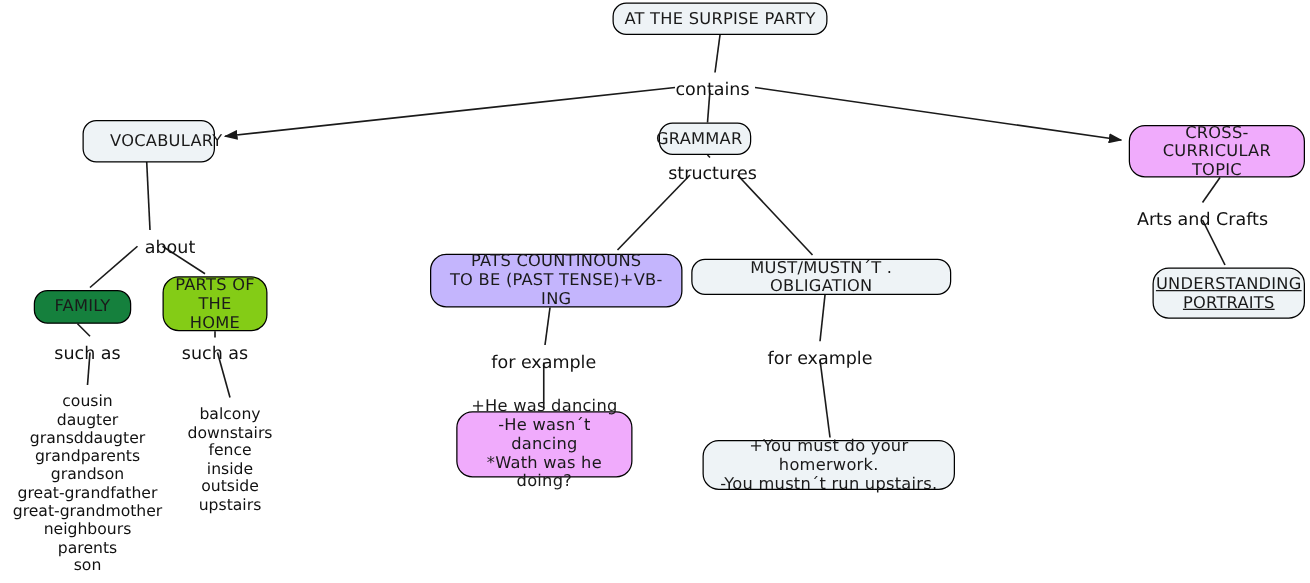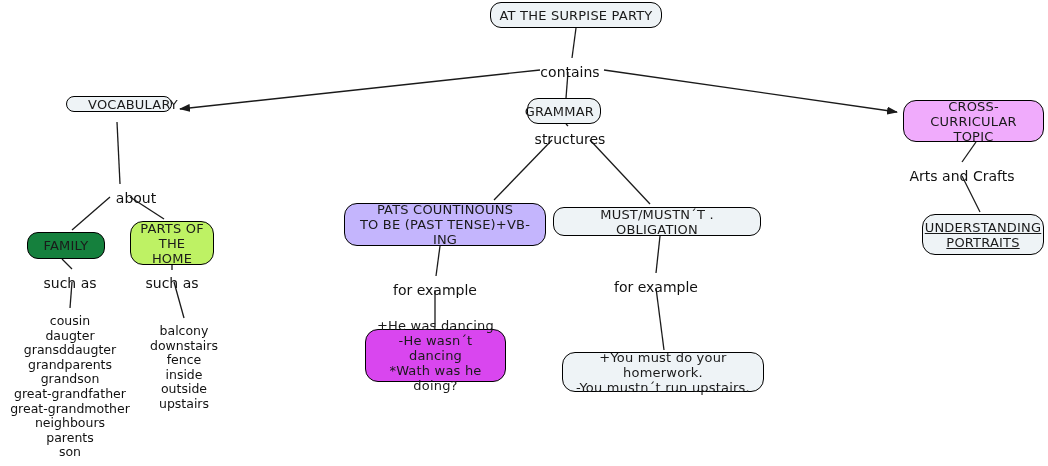--- a/index.html
+++ b/index.html
@@ -91,31 +91,31 @@
         <path d="M 435 290 L 435 327" stroke="#1a1a1a"></path>
         <path d="M 660 236 L 656 273" stroke="#1a1a1a"></path>
         <path d="M 656 288 L 664 350" stroke="#1a1a1a"></path>
         <path d="M 976 142 L 962 162" stroke="#1a1a1a"></path>
         <path d="M 962 176 L 980 212" stroke="#1a1a1a"></path>
       </g>
   </svg>
 
   <div id="node-layer">
       <div class="node" style="left: 490px; top: 2px; width: 172px; height: 26px; background: rgb(238, 243, 246); border-color: rgb(0, 0, 0);"><span>AT THE SURPISE PARTY</span></div>
-      <div class="node" style="left: 66px; top: 96px; width: 106px; height: 16px; background: rgb(238, 243, 246); border-color: rgb(0, 0, 0); padding-left: 34px;"><span>VOCABULARY</span></div>
+      <div class="node" style="left: 66px; top: 96px; width: 106px; height: 34px; background: rgb(238, 243, 246); border-color: rgb(0, 0, 0); padding-left: 34px;"><span>VOCABULARY</span></div>
       <div class="node" style="left: 527px; top: 98px; width: 74px; height: 26px; background: rgb(238, 243, 246); border-color: rgb(0, 0, 0); justify-content: flex-end;"><span>GRAMMAR</span></div>
       <div class="node tall" style="left: 903px; top: 100px; width: 141px; height: 42px; background: #f0abfc; border-color: rgb(0, 0, 0);"><span>CROSS-CURRICULAR
 TOPIC</span></div>
       <div class="node" style="left: 27px; top: 232px; width: 78px; height: 27px; background: #15803d; border-color: rgb(0, 0, 0);"><span>FAMILY</span></div>
-      <div class="node tall" style="left: 130px; top: 221px; width: 84px; height: 44px; background: #bef264; border-color: rgb(0, 0, 0);"><span>PARTS OF
+      <div class="node tall" style="left: 130px; top: 221px; width: 84px; height: 44px; background: #84cc16; border-color: rgb(0, 0, 0);"><span>PARTS OF
 THE HOME</span></div>
       <div class="node tall" style="left: 344px; top: 203px; width: 202px; height: 43px; background: #c4b5fd; border-color: rgb(0, 0, 0);"><span>PATS COUNTINOUNS
 TO BE (PAST TENSE)+VB-ING</span></div>
       <div class="node" style="left: 553px; top: 207px; width: 208px; height: 29px; background: rgb(238, 243, 246); border-color: rgb(0, 0, 0);"><span>MUST/MUSTN´T . OBLIGATION</span></div>
-      <div class="node tall" style="left: 365px; top: 329px; width: 141px; height: 53px; background: #d946ef; border-color: rgb(0, 0, 0); justify-content: center;"><span>+He was dancing
+      <div class="node tall" style="left: 365px; top: 329px; width: 141px; height: 53px; background: #f0abfc; border-color: rgb(0, 0, 0); justify-content: center;"><span>+He was dancing
 -He wasn´t dancing
 *Wath was he doing?</span></div>
       <div class="node tall" style="left: 562px; top: 352px; width: 202px; height: 40px; background: rgb(238, 243, 246); border-color: rgb(0, 0, 0);"><span>+You must do your homerwork.
  -You mustn´t run upstairs.</span></div>
       <div class="node tall" style="left: 922px; top: 214px; width: 122px; height: 41px; background: rgb(238, 243, 246); border-color: rgb(0, 0, 0); text-decoration: underline;"><span>UNDERSTANDING
 PORTRAITS</span></div>
     </div>
   <div id="label-layer">
       <div class="label" style="left: 570px; top: 65px; color: rgb(17, 17, 17);">contains</div>
       <div class="label" style="left: 570px; top: 132px; color: rgb(17, 17, 17);">structures</div>

